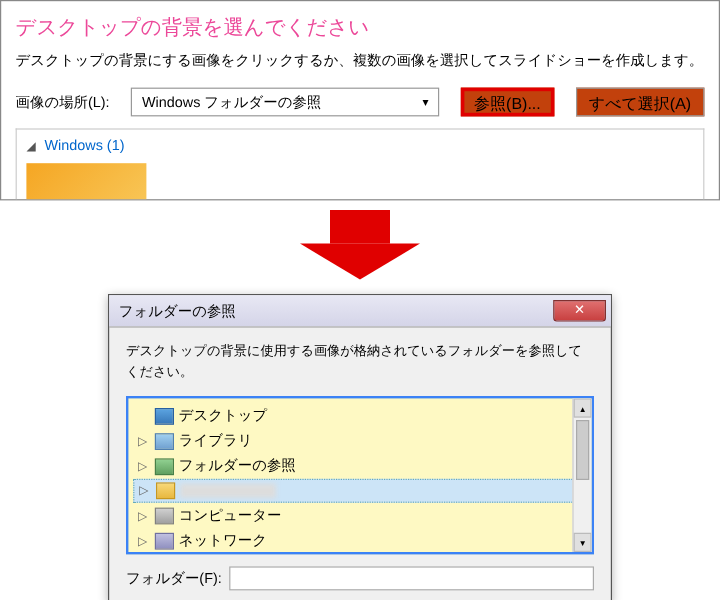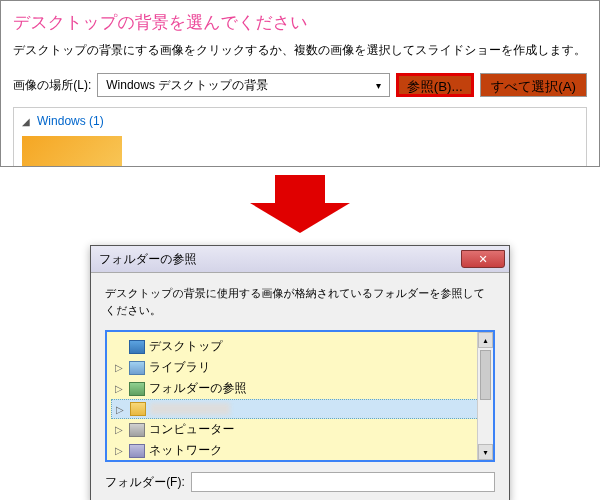--- a/index.html
+++ b/index.html
@@ -1,20 +1,20 @@
 <!DOCTYPE html>
 <html><head>
 <meta charset="utf-8">
 <style>
 * { box-sizing: border-box; margin: 0; padding: 0; }
 body { font-family: "Meiryo", "MS PGothic", sans-serif; font-size: 12px; background: #fff; width: 600px; }
 .panel1 { border: 1px solid #888; padding: 10px 12px 0; }
 .title { color: #ec4899; font-size: 17px; margin-bottom: 8px; }
 .desc { font-size: 12px; margin-bottom: 14px; }
-.row { display: flex; align-items: center; gap: 6px; margin-bottom: 10px; }
+.row { display: flex; align-items: center; gap: 18px; margin-bottom: 10px; }
 .combo { flex: 1; display: flex; align-items: center; justify-content: space-between; border: 1px solid #999; padding: 3px 8px; background: #fff; height: 24px; }
 .combo .chev { font-size: 10px; }
 .btn { border: 1px solid #999; background: #c2410c; padding: 4px 10px; height: 24px; cursor: pointer; }
 .browse-highlight { border: 3px solid #e00000; padding: 2px 8px; }
 .gallery-border { border: 1px solid #ccc; border-bottom: none; padding: 6px 8px 0; }
 .gallery-header { color: #0066cc; margin-bottom: 8px; }
 .gallery-header .tri { color: #555; margin-right: 4px; font-size: 10px; }
 .thumb { width: 100px; height: 30px; background: linear-gradient(135deg, #f5a623, #f8c555); }
 .arrow-wrap { display: flex; justify-content: center; margin: 8px 0 12px; }
 .arrow-body { width: 50px; height: 28px; background: #e00000; margin: 0 auto; }
@@ -47,21 +47,21 @@
 </style>
 </head>
 <body>
 
 <div class="panel1">
   <div class="title">デスクトップの背景を選んでください</div>
   <div class="desc">デスクトップの背景にする画像をクリックするか、複数の画像を選択してスライドショーを作成します。</div>
   <div class="row">
     <span>画像の場所(L):</span>
     <div class="combo">
-      <span>Windows デスクトップの背景</span>
+      <span>Windows フォルダーの参照</span>
       <span class="chev">▾</span>
     </div>
     <button class="btn browse-highlight">参照(B)...</button>
     <button class="btn">すべて選択(A)</button>
   </div>
   <div class="gallery-border">
     <div class="gallery-header">
       <span class="tri">◢</span>
       <span>Windows (1)</span>
     </div>

